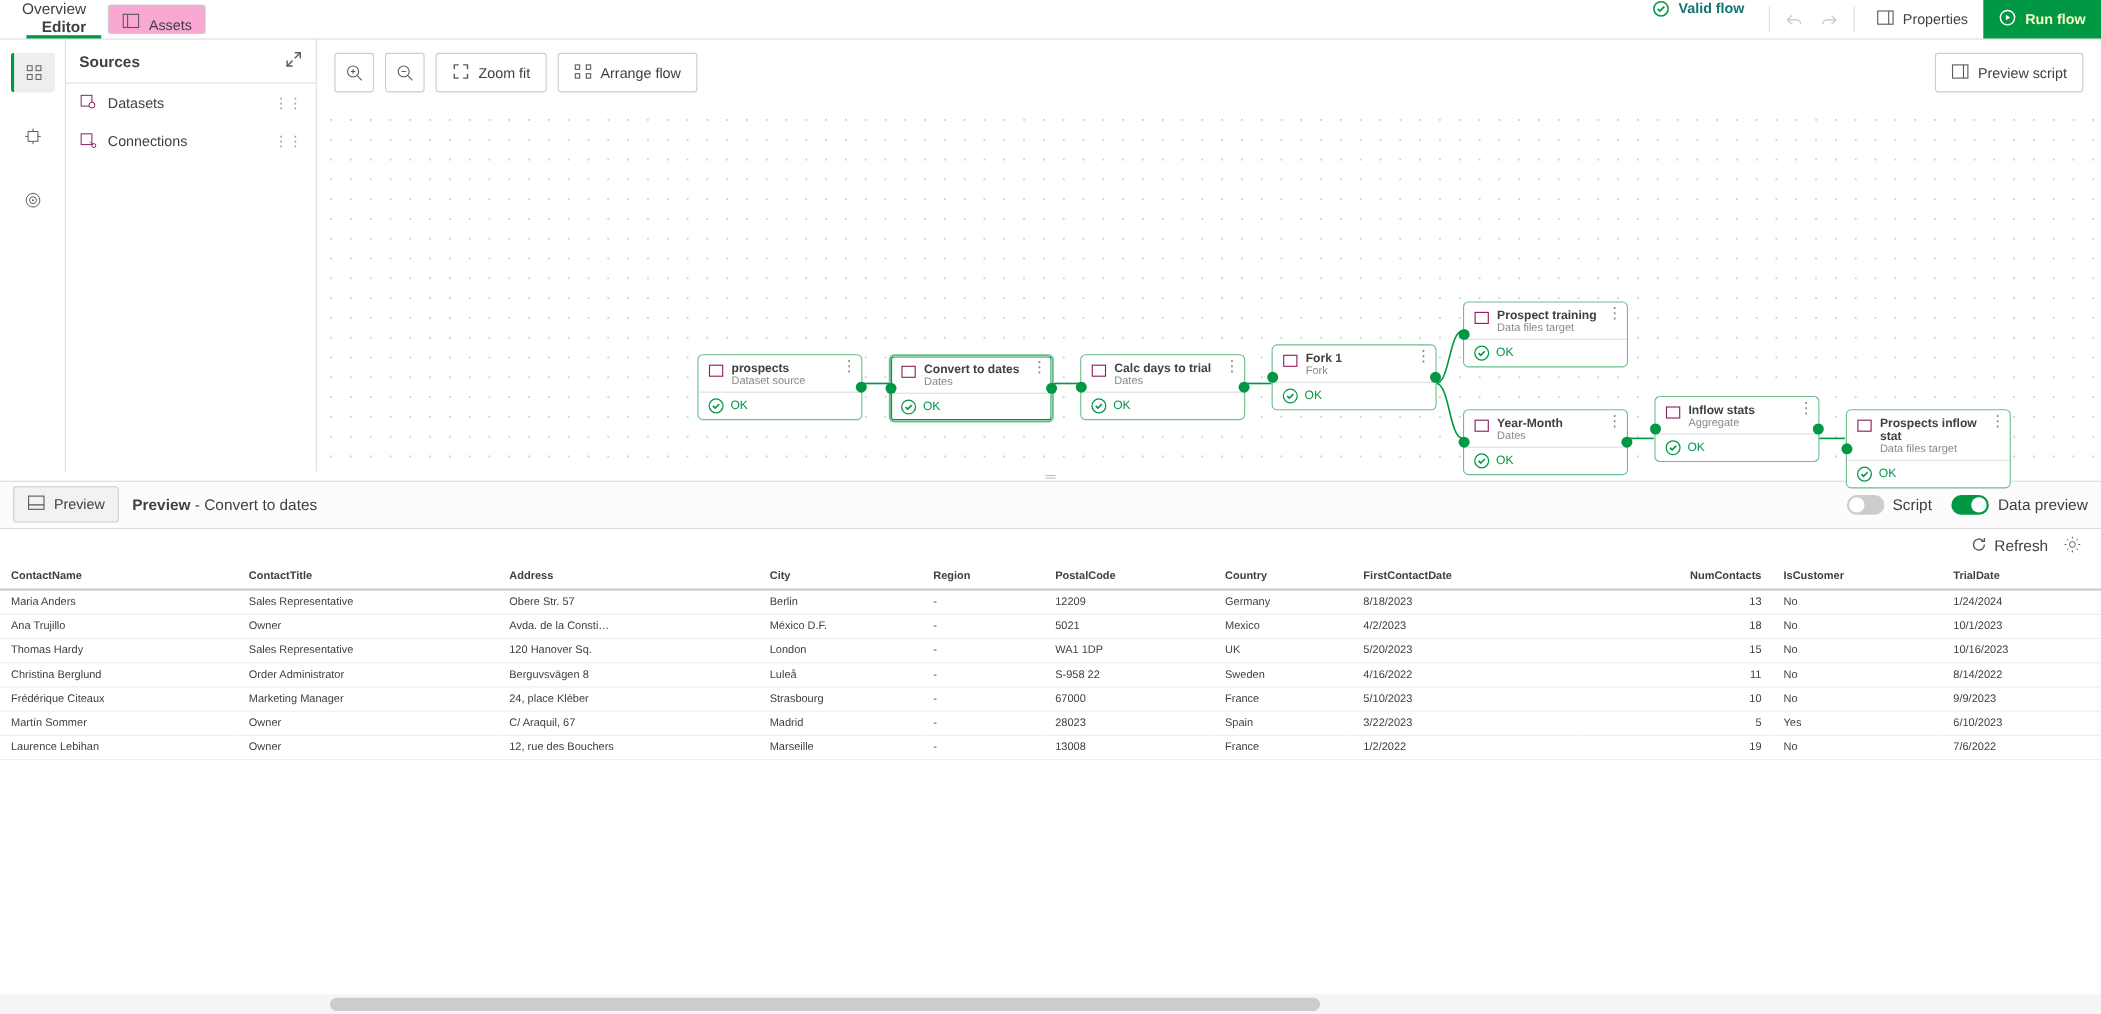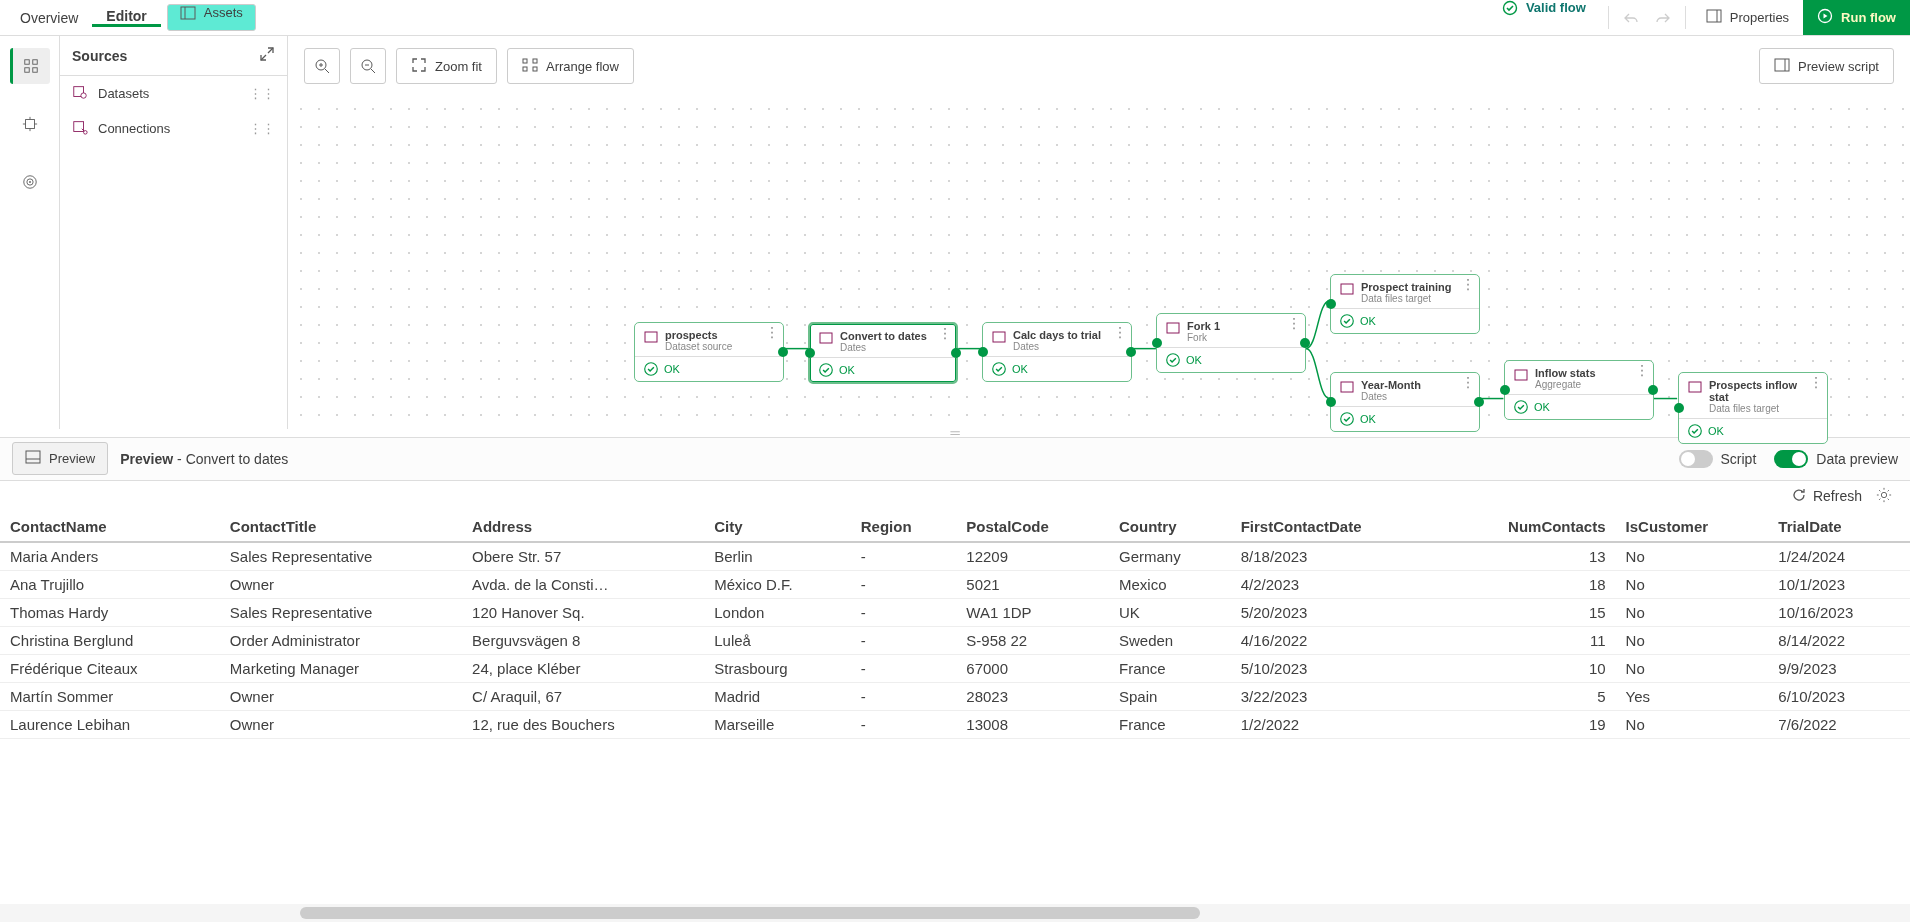--- a/index.html
+++ b/index.html
@@ -1,23 +1,23 @@
 <!DOCTYPE html>
 <html><head>
 <meta charset="utf-8">
 <style>
 * { box-sizing: border-box; margin: 0; padding: 0; font-family: -apple-system, BlinkMacSystemFont, "Segoe UI", Arial, sans-serif; }
 body { background: #fff; width: 1910px; height: 922px; overflow: hidden; display: flex; flex-direction: column; font-size: 13px; color: #404040; }
 
 
 .topbar { height: 36px; display: flex; align-items: stretch; border-bottom: 1px solid #ddd; }
-.topbar .tabs { display: flex; align-items: center; padding-left: 6px; }
+.topbar .tabs { display: flex; align-items: flex-end; padding-left: 6px; flex-direction: column; }
 .topbar .tab { display: flex; align-items: center; padding: 0 14px; font-size: 14px; color: #404040; cursor: pointer; }
 .topbar .tab.active { font-weight: 600; border-bottom: 3px solid #009845; }
-.topbar .assets-btn { display: flex; align-items: flex-start; gap: 8px; margin: 4px 6px; padding: 0 12px; border: 1px solid #ccc; border-radius: 3px; background: #5eead4; cursor: pointer; }
+.topbar .assets-btn { display: flex; align-items: flex-end; gap: 8px; margin: 4px 6px; padding: 0 12px; border: 1px solid #ccc; border-radius: 3px; background: #f9a8d4; cursor: pointer; }
 .topbar .spacer { flex: 1; }
 .topbar .valid { display: flex; align-items: flex-start; gap: 8px; color: #0f766e; font-weight: 600; padding: 0 16px; }
 .topbar .sep { width: 1px; background: #ddd; margin: 6px 6px; }
 .topbar .iconbtn { display: flex; align-items: center; justify-content: center; width: 32px; color: #999; cursor: pointer; }
 .topbar .iconbtn.disabled { color: #ccc; }
 .topbar .textbtn { display: flex; align-items: center; gap: 8px; padding: 0 14px; cursor: pointer; }
 .topbar .runbtn { background: #009845; color: #fef9c3; font-weight: 600; }
 
 
 .main { flex: 1; display: flex; min-height: 0; }
@@ -62,21 +62,21 @@
 .toggle { width: 34px; height: 18px; border-radius: 9px; position: relative; cursor: pointer; }
 .toggle .knob { width: 14px; height: 14px; border-radius: 50%; background: #fff; position: absolute; top: 2px; }
 .toggle.off { background: #ccc; } .toggle.off .knob { left: 2px; }
 .toggle.on { background: #009845; } .toggle.on .knob { right: 2px; }
 .toggle-wrap { display: flex; align-items: center; gap: 8px; margin-left: 18px; font-size: 14px; }
 
 .table-toolbar { display: flex; justify-content: flex-end; align-items: center; gap: 14px; padding: 6px 18px; }
 .refresh { display: flex; align-items: center; gap: 6px; cursor: pointer; font-size: 14px; }
 
 .grid { flex: 1; overflow: auto; }
-table { border-collapse: collapse; width: 100%; font-size: 15px; }
+table { border-collapse: collapse; width: 100%; font-size: 10px; }
 th { text-align: left; font-weight: 600; padding: 6px 10px; border-bottom: 2px solid #ccc; background: #fff; }
 th.num, td.num { text-align: right; }
 td { padding: 5px 10px; border-bottom: 1px solid #eee; white-space: nowrap; }
 
 .hscroll { height: 18px; background: #f5f5f5; position: relative; }
 .hscroll .thumb { position: absolute; left: 300px; top: 3px; height: 12px; width: 900px; background: #ccc; border-radius: 6px; }
 
 
 svg { width: 16px; height: 16px; flex-shrink: 0; }
 </style>

